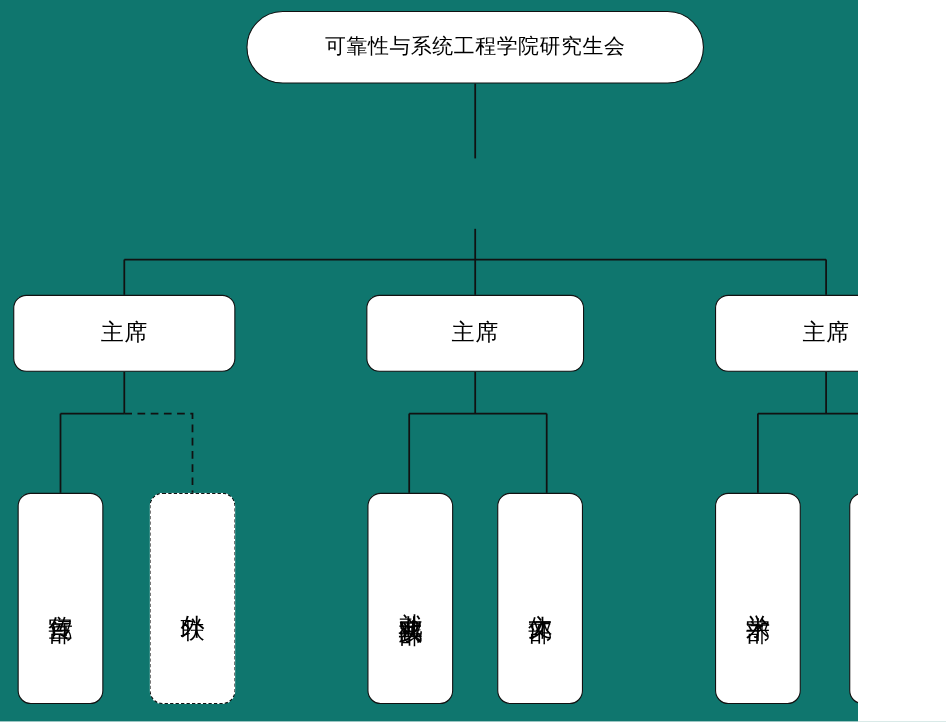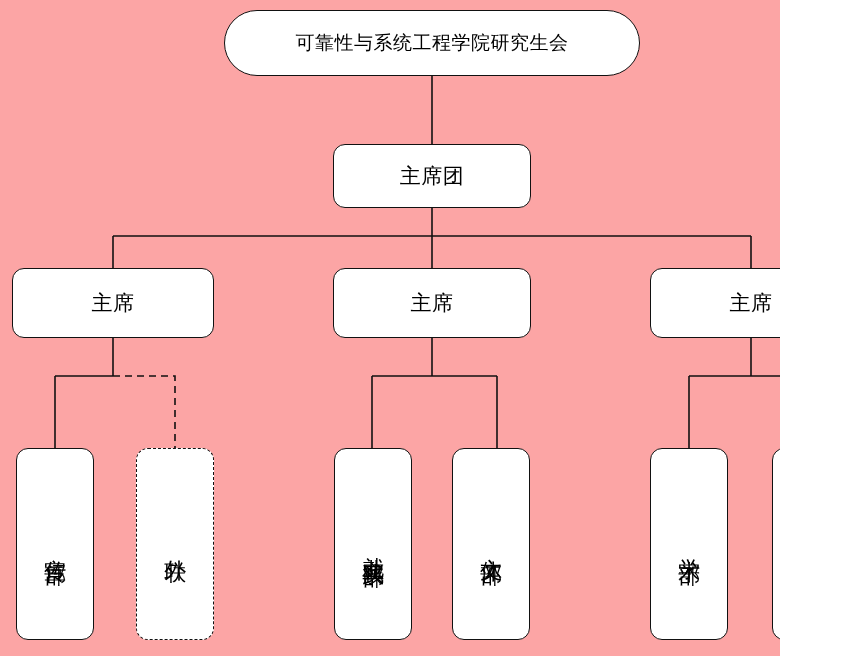--- a/index.html
+++ b/index.html
@@ -9,21 +9,21 @@
   }
   body {
     font-family: "Liberation Sans", sans-serif;
     color: #000000;
   }
   #chart {
     position: relative;
     width: 780px;
     height: 656px;
     overflow: hidden;
-    background: #fca5a5;
+    background: #0f766e;
   }
   .node {
     position: absolute;
     box-sizing: border-box;
     border: 1.6px solid #111111;
     background: #ffffff;
     display: flex;
     align-items: center;
     justify-content: center;
     text-align: center;
@@ -108,23 +108,20 @@
     <line x1="751" y1="338" x2="751" y2="376"></line>
     <polyline points="689,376 812,376"></polyline>
     <line x1="689" y1="376" x2="689" y2="448"></line>
     <line x1="812" y1="376" x2="812" y2="448"></line>
   </svg>
 
   <div class="node pill" style="left:224px; top:10px; width:416px; height:66px;">
     <span class="node-label">可靠性与系统工程学院研究生会</span>
   </div>
 
-  <div class="node rrect" style="left:333px; top:144px; width:198px; height:64px;">
-    <span class="node-label">主席团</span>
-  </div>
 
   <div class="node rrect" style="left:12px; top:268px; width:202px; height:70px;">
     <span class="node-label">主席</span>
   </div>
   <div class="node rrect" style="left:333px; top:268px; width:198px; height:70px;">
     <span class="node-label">主席</span>
   </div>
   <div class="node rrect" style="left:650px; top:268px; width:202px; height:70px;">
     <span class="node-label">主席</span>
   </div>

